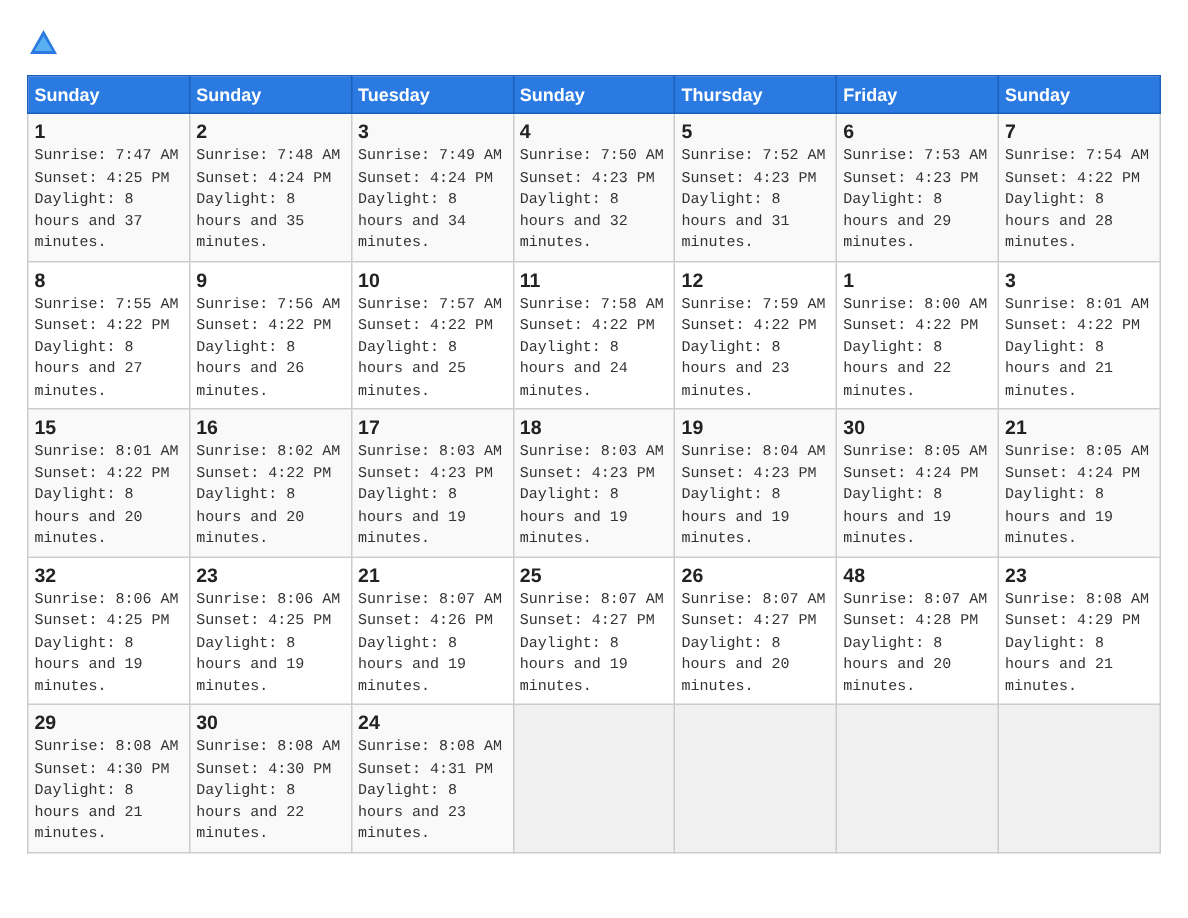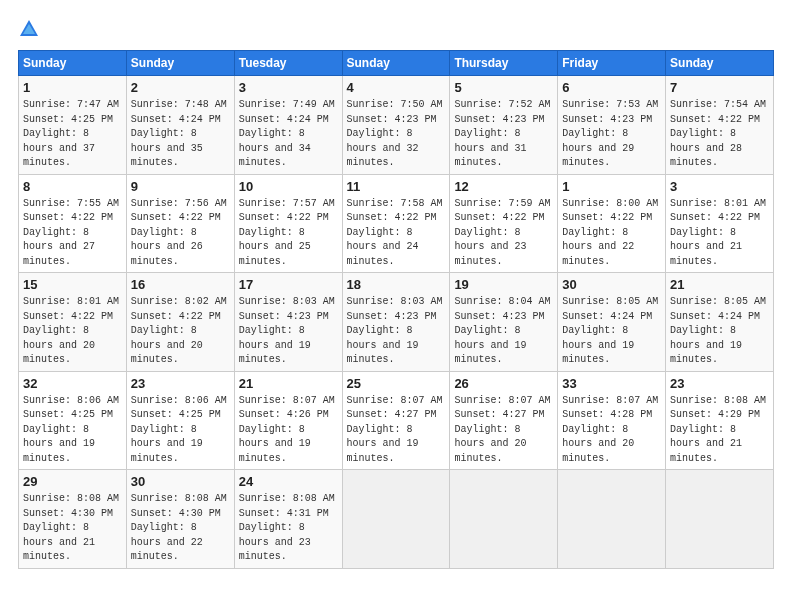--- a/index.html
+++ b/index.html
@@ -163,21 +163,21 @@
           <td><span class="day-num">19</span><span class="day-detail">Sunrise: 8:04 AM<br>Sunset: 4:23 PM<br>Daylight: 8 hours and 19 minutes.</span></td>
           <td><span class="day-num">30</span><span class="day-detail">Sunrise: 8:05 AM<br>Sunset: 4:24 PM<br>Daylight: 8 hours and 19 minutes.</span></td>
           <td><span class="day-num">21</span><span class="day-detail">Sunrise: 8:05 AM<br>Sunset: 4:24 PM<br>Daylight: 8 hours and 19 minutes.</span></td>
         </tr>
         <tr>
           <td><span class="day-num">32</span><span class="day-detail">Sunrise: 8:06 AM<br>Sunset: 4:25 PM<br>Daylight: 8 hours and 19 minutes.</span></td>
           <td><span class="day-num">23</span><span class="day-detail">Sunrise: 8:06 AM<br>Sunset: 4:25 PM<br>Daylight: 8 hours and 19 minutes.</span></td>
           <td><span class="day-num">21</span><span class="day-detail">Sunrise: 8:07 AM<br>Sunset: 4:26 PM<br>Daylight: 8 hours and 19 minutes.</span></td>
           <td><span class="day-num">25</span><span class="day-detail">Sunrise: 8:07 AM<br>Sunset: 4:27 PM<br>Daylight: 8 hours and 19 minutes.</span></td>
           <td><span class="day-num">26</span><span class="day-detail">Sunrise: 8:07 AM<br>Sunset: 4:27 PM<br>Daylight: 8 hours and 20 minutes.</span></td>
-          <td><span class="day-num">33</span><span class="day-detail">Sunrise: 8:07 AM<br>Sunset: 4:28 PM<br>Daylight: 8 hours and 20 minutes.</span></td>
+          <td><span class="day-num">48</span><span class="day-detail">Sunrise: 8:07 AM<br>Sunset: 4:28 PM<br>Daylight: 8 hours and 20 minutes.</span></td>
           <td><span class="day-num">23</span><span class="day-detail">Sunrise: 8:08 AM<br>Sunset: 4:29 PM<br>Daylight: 8 hours and 21 minutes.</span></td>
         </tr>
         <tr>
           <td><span class="day-num">29</span><span class="day-detail">Sunrise: 8:08 AM<br>Sunset: 4:30 PM<br>Daylight: 8 hours and 21 minutes.</span></td>
           <td><span class="day-num">30</span><span class="day-detail">Sunrise: 8:08 AM<br>Sunset: 4:30 PM<br>Daylight: 8 hours and 22 minutes.</span></td>
           <td><span class="day-num">24</span><span class="day-detail">Sunrise: 8:08 AM<br>Sunset: 4:31 PM<br>Daylight: 8 hours and 23 minutes.</span></td>
           <td class="empty"></td>
           <td class="empty"></td>
           <td class="empty"></td>
           <td class="empty"></td>

